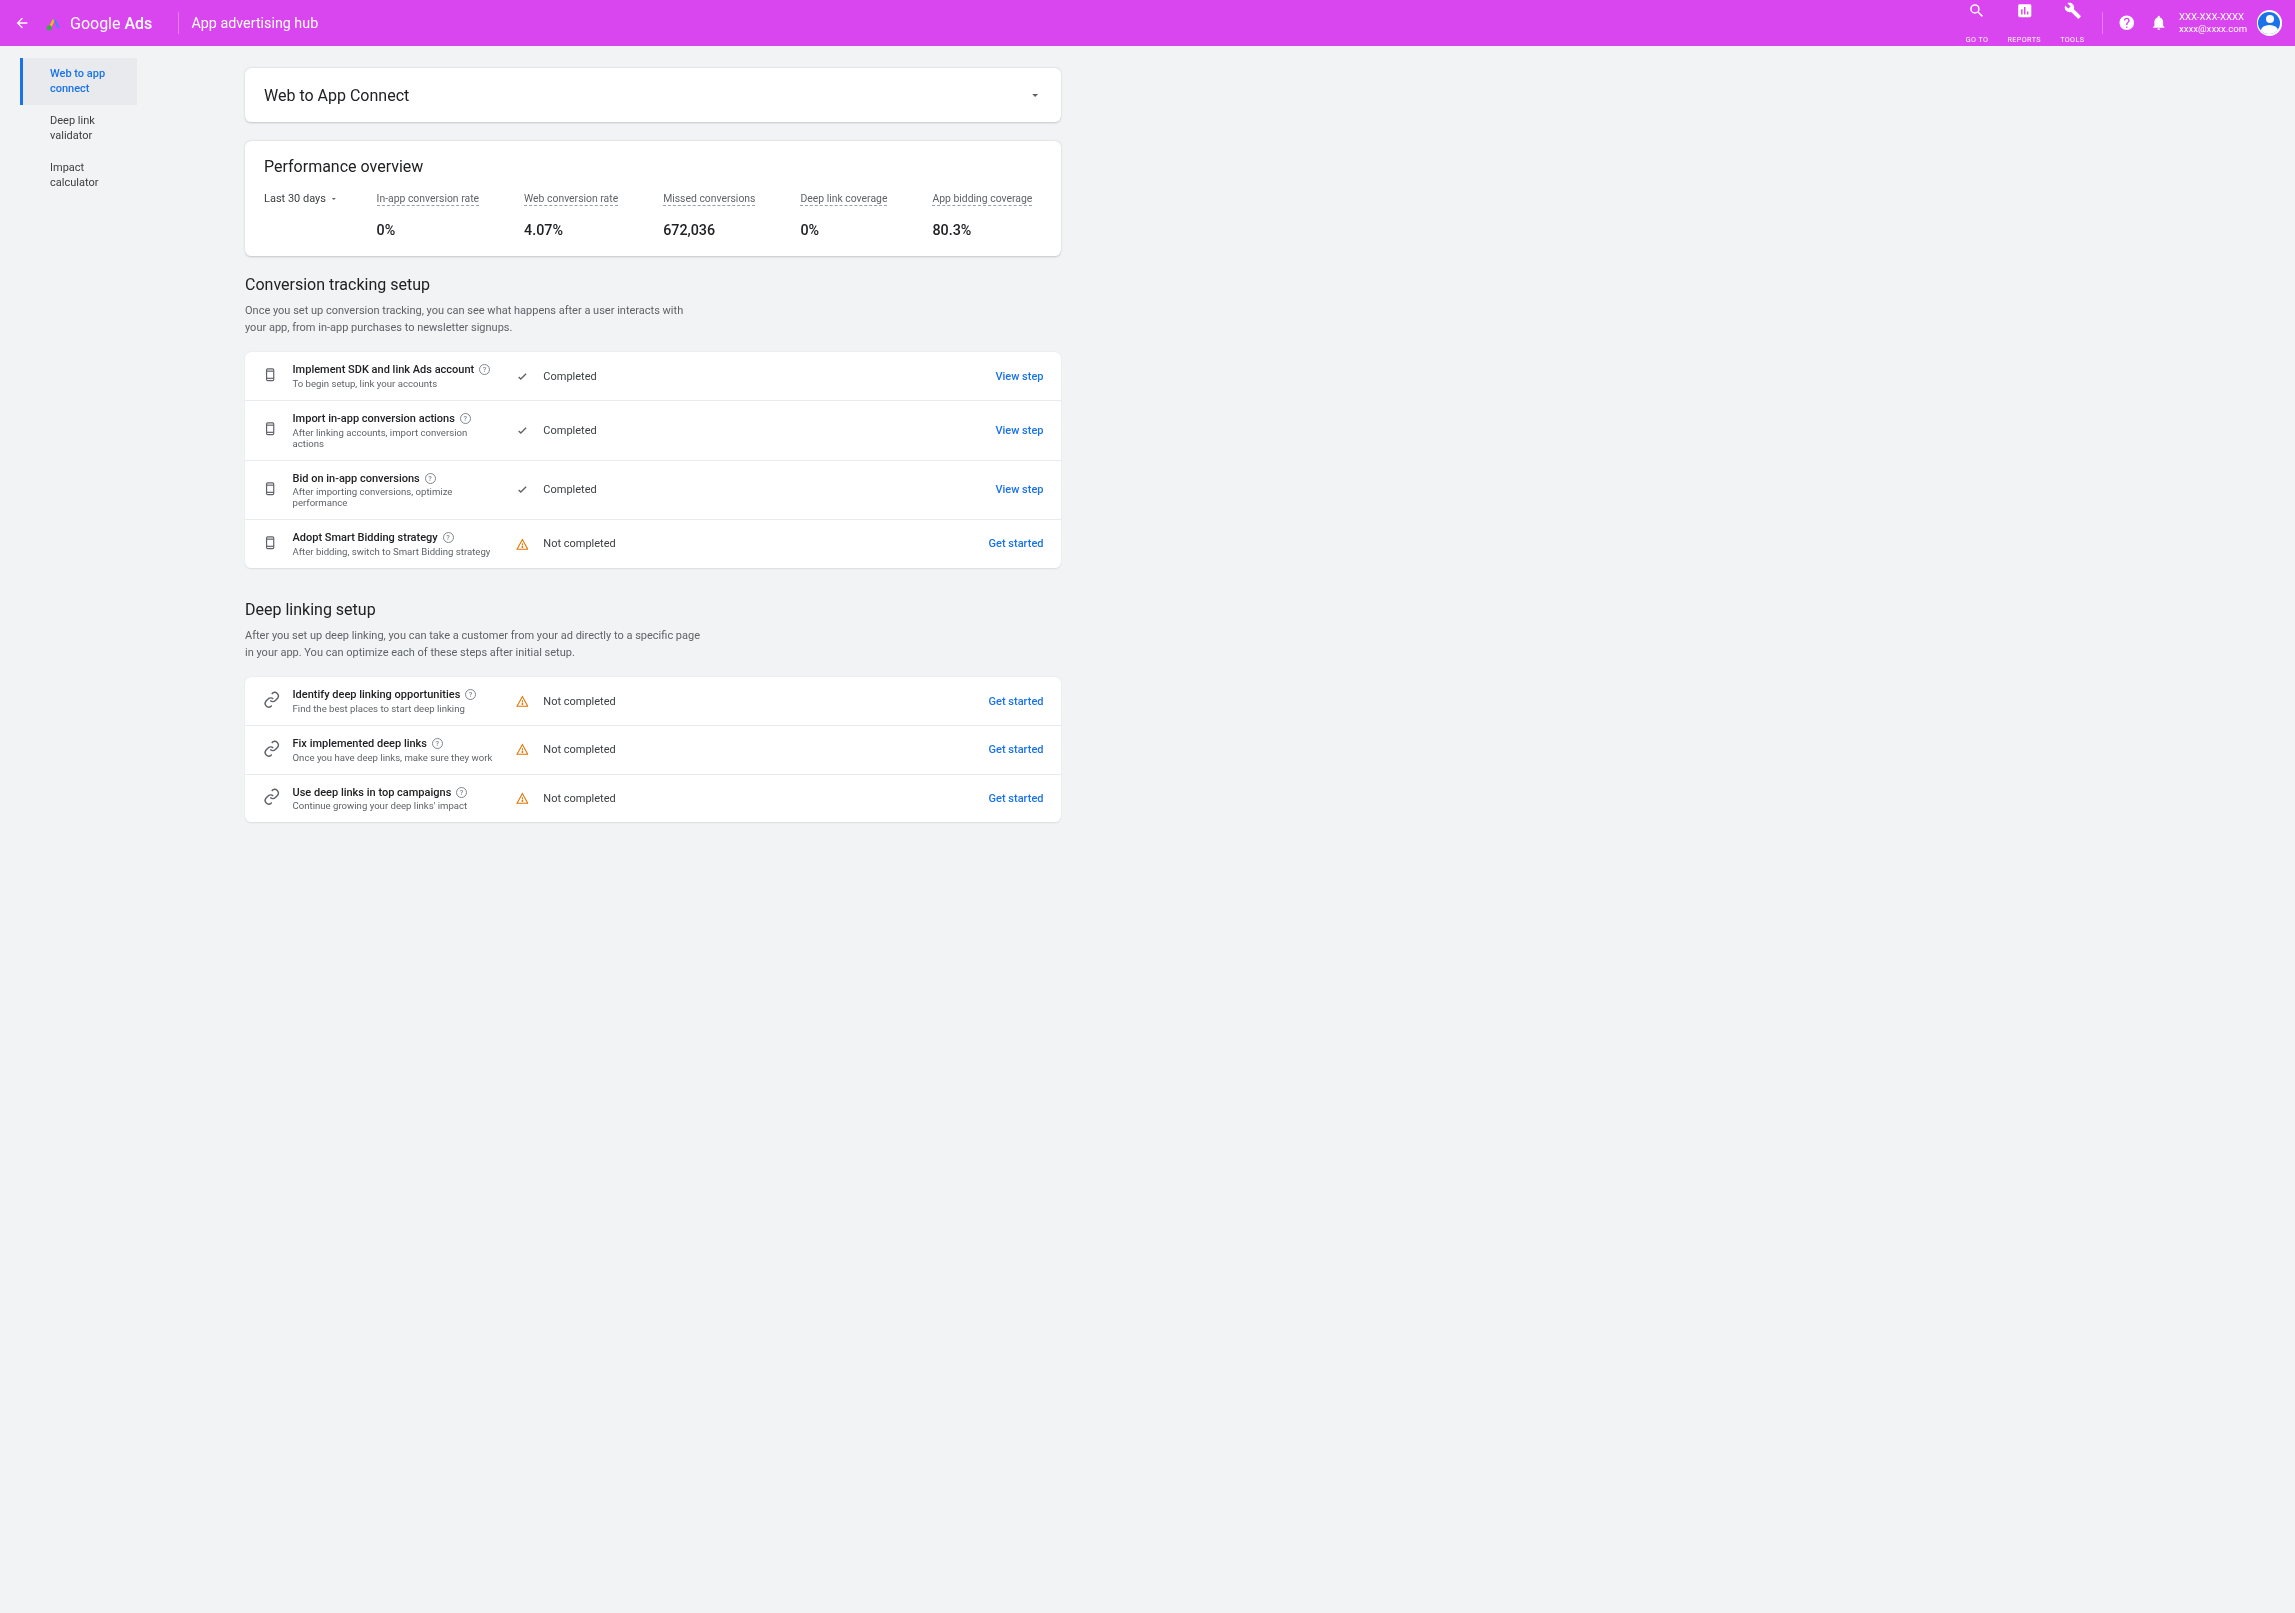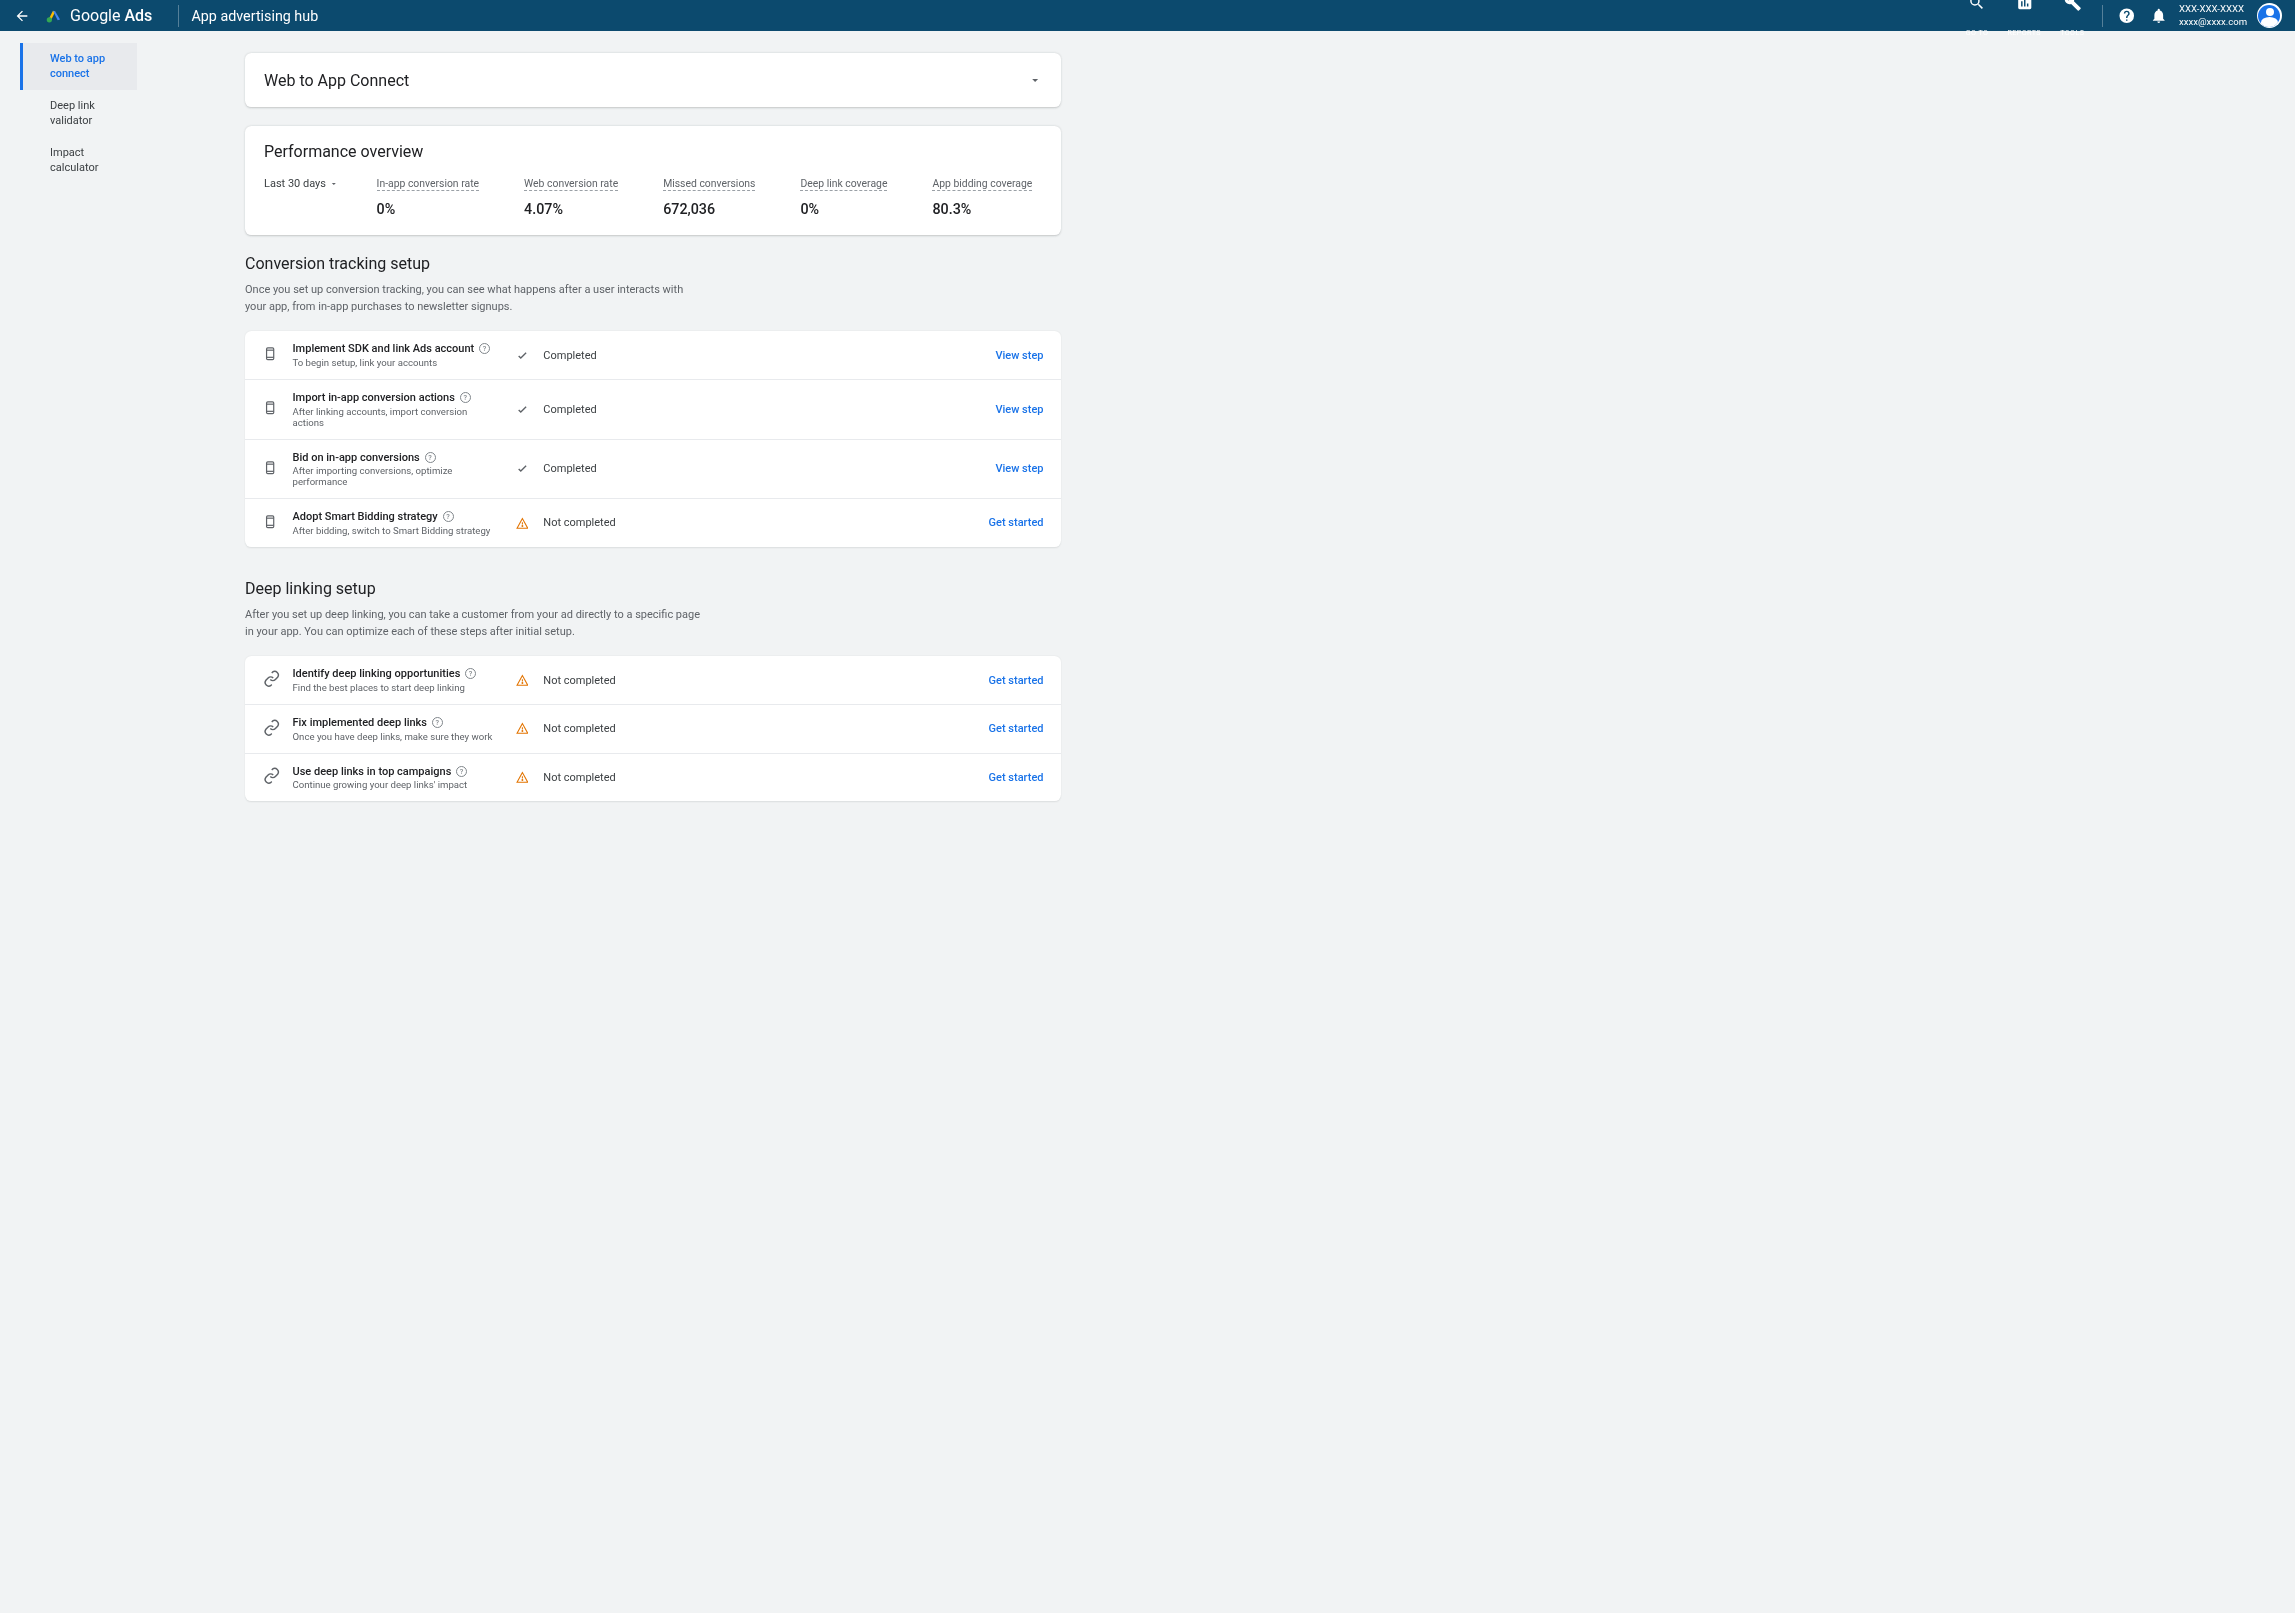--- a/index.html
+++ b/index.html
@@ -1,19 +1,19 @@
 <!DOCTYPE html>
 <html style="font-size:12.8px"><head>
 <meta charset="utf-8">
 <style>
   * { box-sizing: border-box; margin: 0; padding: 0; }
   body { font-family: 'Google Sans', Roboto, Arial, sans-serif; background: #f1f3f4; color: #202124; }
   
   
-  .header { background: #0c4a6e; height: 31px; display: flex; align-items: center; padding: 0 12.8px; color: #fff; }
+  .header { background: #d946ef; height: 46px; display: flex; align-items: center; padding: 0 12.8px; color: #fff; }
   .back-btn { width: 19px; height: 19px; cursor: pointer; margin-right: 12.8px; display:flex; align-items:center; justify-content:center; }
   .logo { display: flex; align-items: center; margin-right: 12.8px; }
   .logo-icon { width: 19px; height: 19px; margin-right: 6.4px; }
   .logo-text { font-size: 16px; font-weight: 400; }
   .logo-text b { font-weight: 500; }
   .header-divider { width: 0.8px; height: 22px; background: rgba(255,255,255,0.3); margin: 0 12.8px; }
   .header-title { font-size: 14.3px; font-weight: 400; }
   .header-spacer { flex: 1; }
   .header-tool { display: flex; flex-direction: column; align-items: center; margin: 0 9.6px; cursor: pointer; }
   .header-tool-icon { width: 17.5px; height: 17.5px; }
@@ -37,21 +37,21 @@
   
   .card { background: #fff; border-radius: 6.4px; box-shadow: 0 0.8px 1.6px rgba(60,64,67,0.15), 0 0.8px 2.4px rgba(60,64,67,0.1); margin-bottom: 19px; }
   .expand-card { display: flex; align-items: center; justify-content: space-between; padding: 17.5px 19px; cursor: pointer; }
   .expand-card-title { font-size: 16px; color: #202124; }
   
   .perf-card { padding: 16px 19px 17.5px; }
   .perf-title { font-size: 16px; margin-bottom: 14.3px; }
   .perf-row { display: flex; align-items: flex-start; gap: 38px; }
   .perf-period { display: flex; align-items: center; font-size: 11px; color: #3c4043; cursor: pointer; gap: 3px; padding-top:1.6px; }
   .metric { }
-  .metric-label { font-size: 10.4px; color: #5f6368; margin-bottom: 10px; border-bottom: 0.8px dashed #9aa0a6; display: inline-block; }
+  .metric-label { font-size: 10.4px; color: #5f6368; margin-bottom: 16px; border-bottom: 0.8px dashed #9aa0a6; display: inline-block; }
   .metric-value { font-size: 14.3px; font-weight: 500; color: #202124; }
   
   .section-title { font-size: 16px; margin-bottom: 9.6px; color: #202124; }
   .section-desc { font-size: 11px; color: #5f6368; line-height: 1.5; margin-bottom: 16px; max-width: 462px; }
   
   .steps-card { background: #fff; border-radius: 6.4px; box-shadow: 0 0.8px 1.6px rgba(60,64,67,0.12); margin-bottom: 32px; }
   .step-row { display: flex; align-items: center; padding: 11px 17.5px; border-top: 0.8px solid #e8eaed; }
   .step-row:first-child { border-top: none; }
   .step-icon { width: 19px; margin-right: 11px; color: #5f6368; flex-shrink:0; }
   .step-text { width: 207px; }

